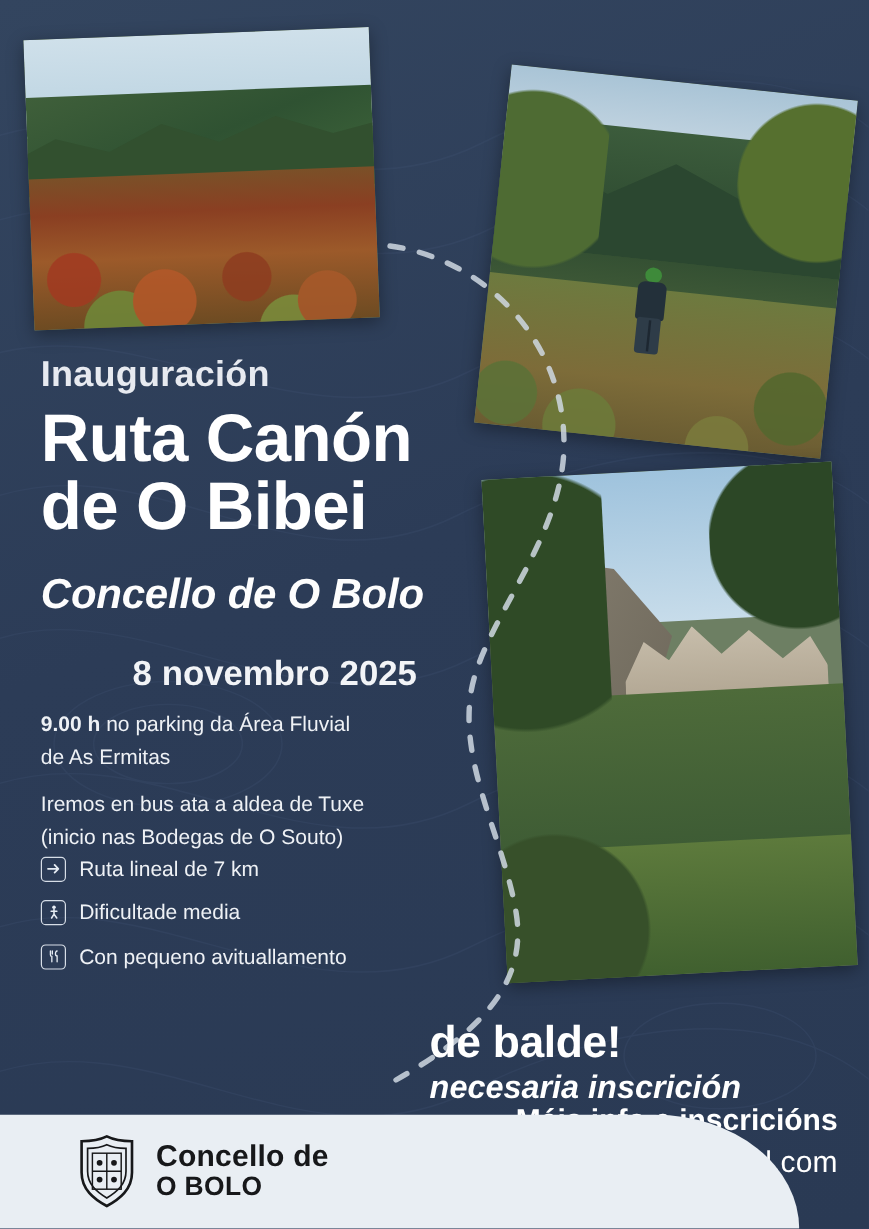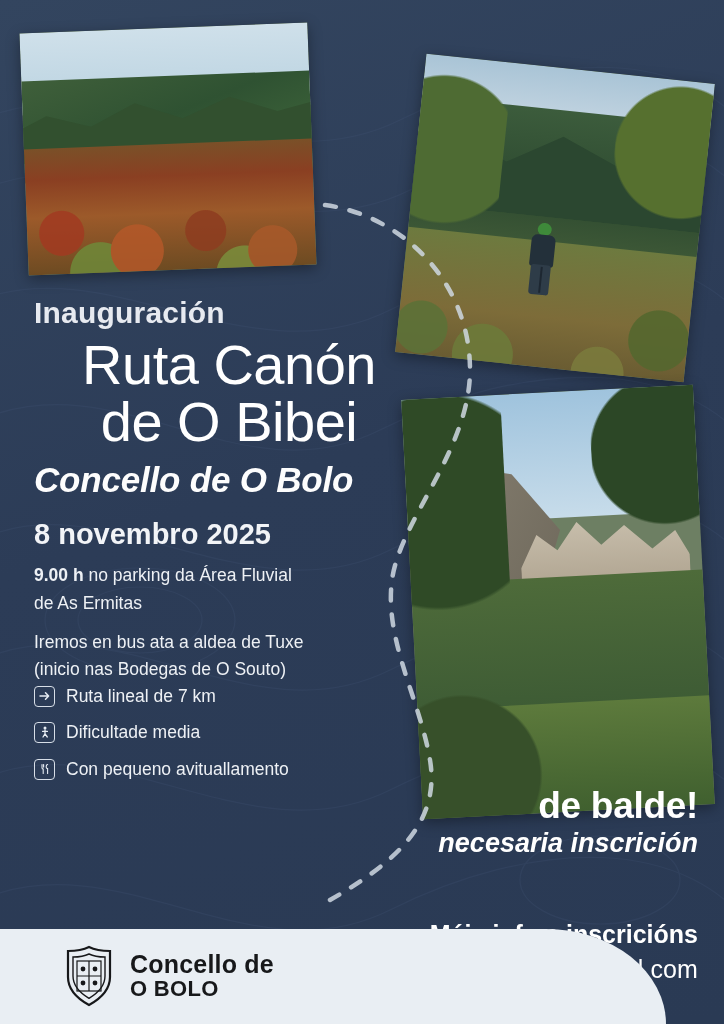--- a/index.html
+++ b/index.html
@@ -136,49 +136,48 @@
 
   
   .trail { position:absolute; left:0; top:0; width:724px; height:1024px; pointer-events:none; }
 
   
   .content { position: absolute; left: 34px; top: 296px; width: 390px; color: #fff; }
   .eyebrow {
     font-size: 30px; font-weight: 700; letter-spacing: .2px; color: #e7eaf0;
   }
   .title {
-    font-size: 56px; line-height: 1.02; font-weight: 400; margin-top: 6px;
+    font-size: 56px; line-height: 1.02; font-weight: 700; margin-top: 6px;
     letter-spacing: -0.5px;
-    text-align: center;
   }
   .title .l2 { display:block; }
   .subtitle {
-    font-size: 35px; font-style: italic; font-weight: 600; margin-top: 10px; color: #fdfdfd;
+    font-size: 35px; font-style: italic; font-weight: 600; margin-top: 26px; color: #fdfdfd;
     letter-spacing: -0.2px;
   }
   .date {
-    margin-top: 18px; font-size: 29px; font-weight: 700; color: #f2f4f7;
+    margin-top: 30px; font-size: 29px; font-weight: 700; color: #f2f4f7; text-align: center;
   }
   .lines { margin-top: 12px; font-size: 17.5px; line-height: 1.45; color: #eef1f5; }
   .lines .strong { font-weight: 700; }
   .lines p { margin-bottom: 2px; }
   .gap { height: 12px; }
 
   .features { }
   .feature { display: flex; align-items: flex-start; gap: 11px; margin-bottom: 13px; }
   .feat-icon {
     flex: 0 0 auto; width: 21px; height: 21px; border: 1.6px solid #d7dee7; border-radius: 4px;
     display: flex; align-items: center; justify-content: center;
     color: #e6ecf3; font-size: 12px; line-height: 1; margin-top: 1px;
   }
   .feat-text { font-size: 17.5px; line-height: 1.34; color: #eef1f5; }
 
   
   .free {
-    position: absolute; right: 26px; top: 785px; width: 340px; text-align: right; color:#fff;
+    position: absolute; right: 26px; top: 848px; width: 340px; text-align: left; color:#fff;
   }
   .free .big { font-size: 37px; font-weight: 700; letter-spacing: -0.3px; }
   .free .ital { font-size: 27px; font-style: italic; font-weight: 600; margin-top: 1px; }
 
   .info {
     position: absolute; right: 26px; top: 920px; width: 360px; text-align: right; color:#fff;
   }
   .info .line1 { font-size: 25px; font-weight: 700; }
   .info .line2 { font-size: 25px; font-weight: 400; margin-top: 6px; letter-spacing: .1px; }
 

